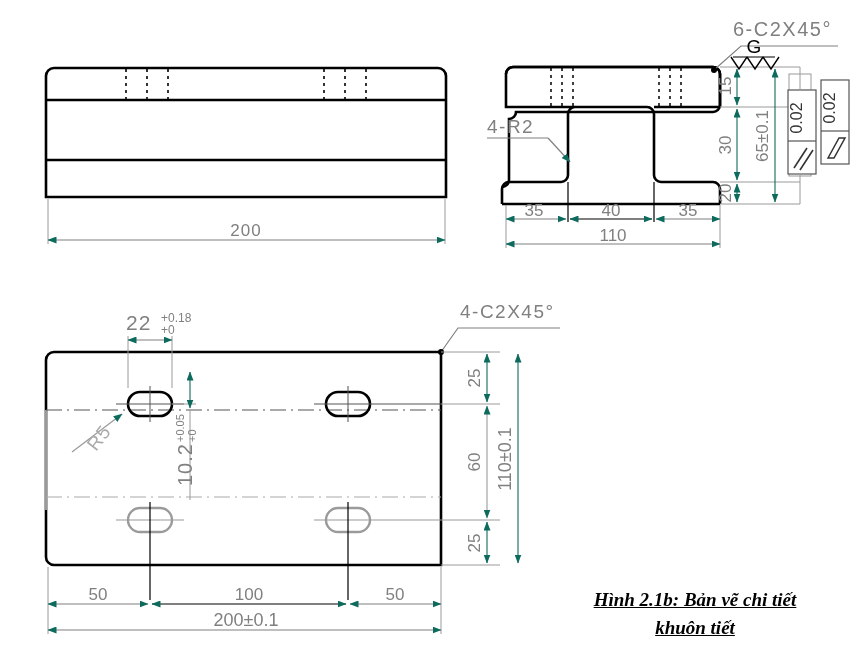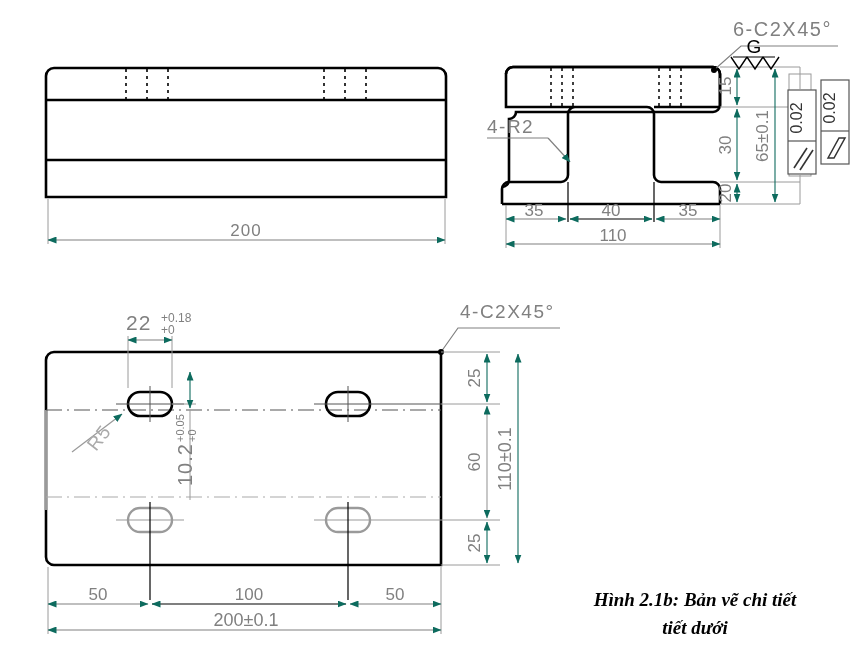--- a/index.html
+++ b/index.html
@@ -1,21 +1,21 @@
 <!DOCTYPE html>
 <html><head>
 <meta charset="utf-8">
 <style>
   html,body{margin:0;padding:0;background:#fff;}
   body{width:863px;height:672px;position:relative;overflow:hidden;
        font-family:"Liberation Sans",sans-serif;}
   #sheet{position:absolute;inset:0;}
   svg{position:absolute;top:0;left:0;}
   .cap{position:absolute;font-family:"Liberation Serif",serif;font-style:italic;
-       font-weight:bold;font-size:19px;color:#000;text-align:center;line-height:1.45;}
+       font-weight:bold;font-size:19px;color:#000;text-align:center;line-height:1.45;text-decoration:underline;}
 </style>
 </head>
 <body>
 
 <div id="sheet">
 
 <svg width="863" height="672" viewBox="0 0 863 672">
   <defs>
     <marker id="ar" markerWidth="9" markerHeight="7" refX="8.5" refY="3.5" orient="auto" markerUnits="userSpaceOnUse">
       <path d="M0,0 L9,3.5 L0,7 z" fill="#0d6b5e"></path>
@@ -277,16 +277,16 @@
 
   <g transform="rotate(-90 186 455)">
     <text x="155" y="461" font-size="20" fill="#808080" letter-spacing="1">10.2</text>
     <text x="199" y="453" font-size="11" fill="#808080">+0.05</text>
     <text x="199" y="465" font-size="11" fill="#808080">+0</text>
   </g>
 </svg>
 
 <div class="cap" style="left:540px; top:586px; width:310px;">
   <div>Hình 2.1b: Bản vẽ chi tiết</div>
-  <div>tiết dưới</div>
+  <div>khuôn tiết</div>
 </div>
 
 </div>
 
 </body></html>

